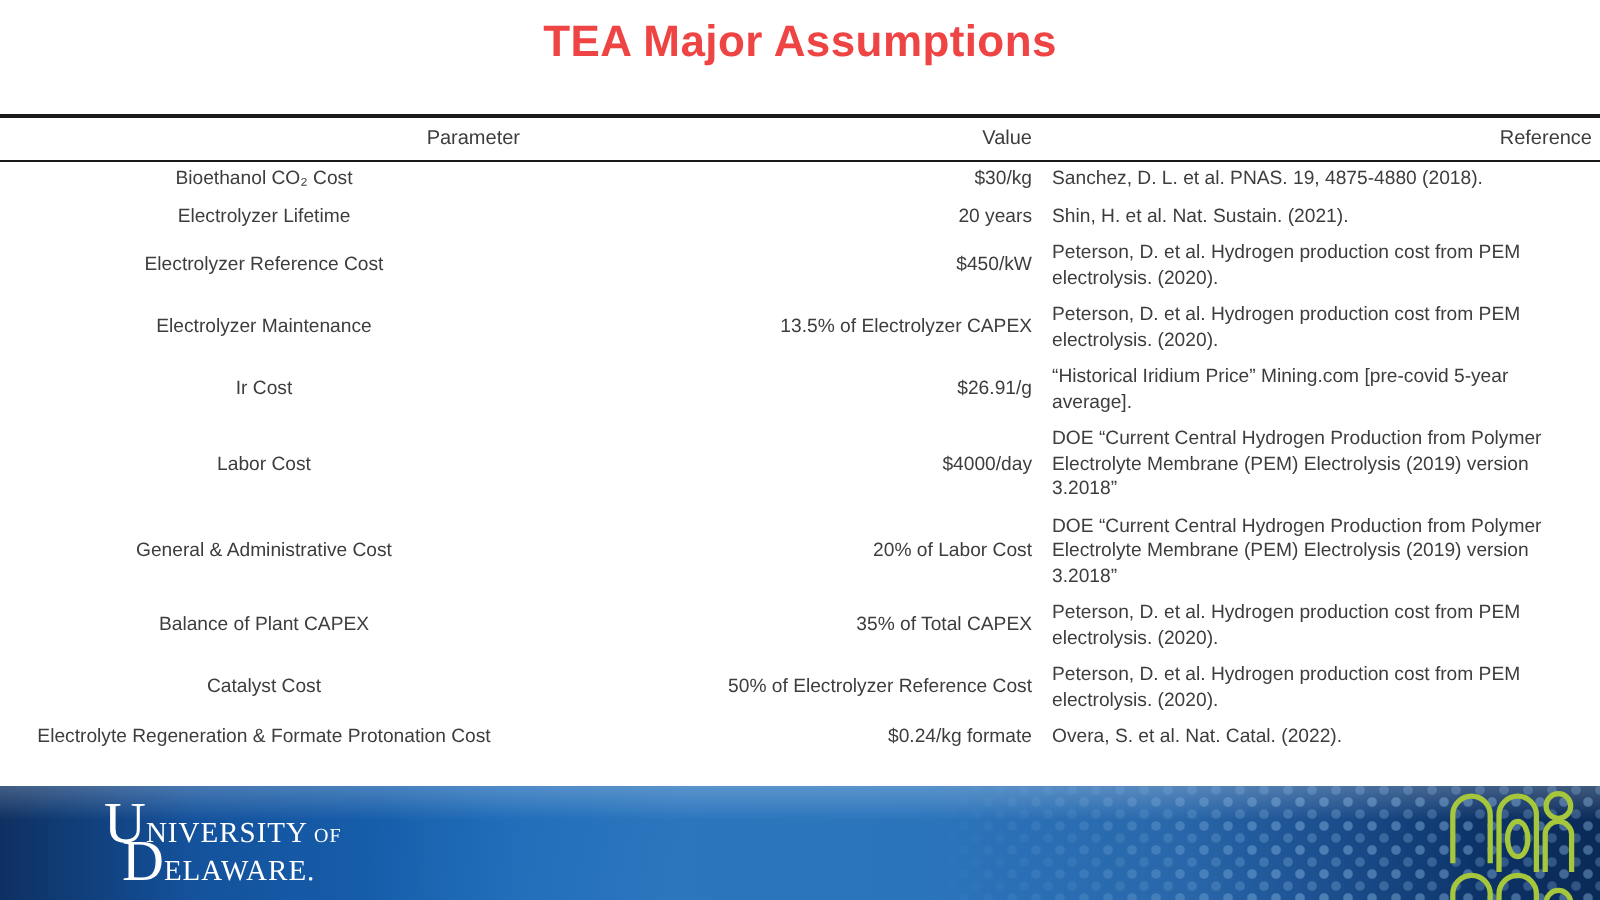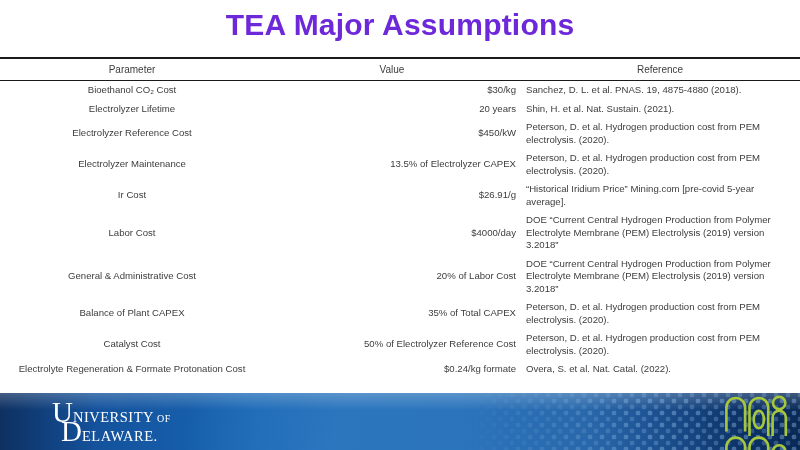--- a/index.html
+++ b/index.html
@@ -10,43 +10,43 @@
     position: relative;
     width: 800px; height: 450px;
     background: #ffffff;
     overflow: hidden;
   }
 
   .slide-title {
     position: absolute;
     top: 8px; left: 0; right: 0;
     text-align: center;
-    font-size: 30px;
+    font-size: 22px;
     font-weight: 600;
-    color: #6d28d9;
+    color: #ef4444;
     letter-spacing: 0.2px;
   }
 
   .assumptions-table {
     position: absolute;
     top: 57px; left: 0;
     width: 800px;
     border-collapse: collapse;
     border-top: 2.5px solid #1a1a1a;
     table-layout: fixed;
   }
   .assumptions-table col.c-param { width: 33%; }
   .assumptions-table col.c-value { width: 32%; }
   .assumptions-table col.c-ref   { width: 35%; }
 
   .assumptions-table th {
     font-size: 10px;
     font-weight: normal;
     color: #3d3d3d;
-    text-align: center;
+    text-align: right;
     padding: 5px 4px;
     border-bottom: 1.5px solid #1a1a1a;
   }
   .assumptions-table td {
     font-size: 9.6px;
     color: #3d3d3d;
     padding: 3px 4px;
     line-height: 12.5px;
     vertical-align: middle;
   }

